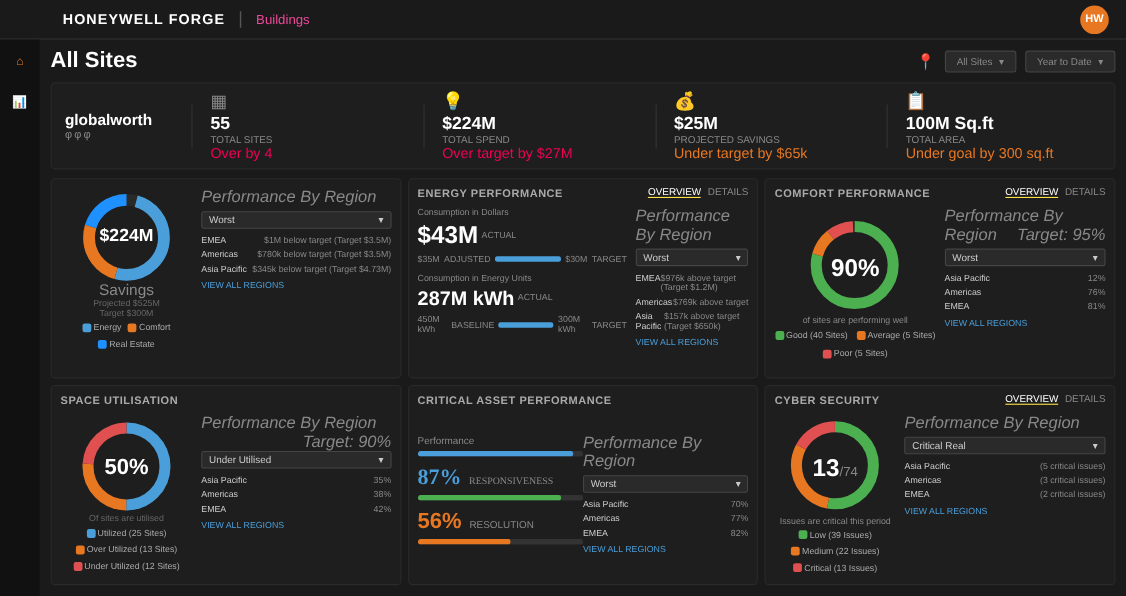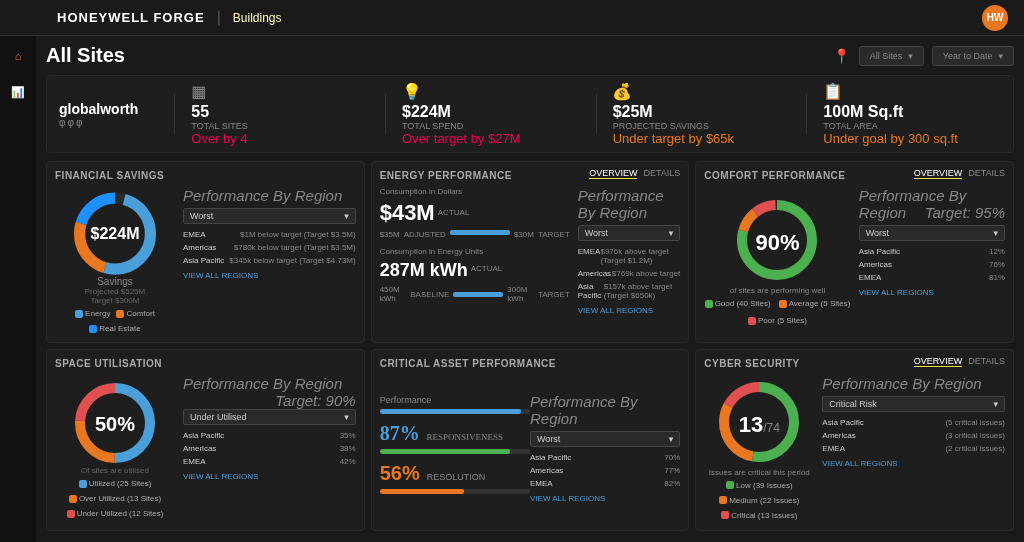--- a/index.html
+++ b/index.html
@@ -3,21 +3,21 @@
   <meta charset="utf-8">
   <style>
     * { box-sizing: border-box; margin: 0; padding: 0; }
     body { background: #1a1a1a; color: #fff; font-family: Arial, sans-serif; font-size: 11px; width: 1024px; height: 542px; overflow: hidden; }
     
     
     .header { background: #1a1a1a; border-bottom: 1px solid #333; display: flex; align-items: center; justify-content: space-between; padding: 0 16px; height: 36px; }
     .header-left { display: flex; align-items: center; gap: 12px; }
     .header-brand { color: #fff; font-weight: bold; font-size: 13px; letter-spacing: 1px; padding-left: 41px; }
     .header-divider { color: #555; font-size: 16px; }
-    .header-section { color: #fef9c3; font-size: 12px; }
+    .header-section { color: #ec4899; font-size: 12px; }
     .header-right { display: flex; align-items: center; }
     .avatar { width: 26px; height: 26px; border-radius: 50%; background: #e87722; display: flex; align-items: center; justify-content: center; font-size: 10px; font-weight: bold; }
 
     
     .sidebar { position: absolute; left: 0; top: 36px; width: 36px; height: 506px; background: #111; display: flex; flex-direction: column; align-items: center; padding-top: 8px; gap: 12px; }
     .sidebar-icon { width: 24px; height: 24px; display: flex; align-items: center; justify-content: center; color: #888; cursor: pointer; border-radius: 4px; }
     .sidebar-icon.active { color: #e87722; }
 
     
     .main { margin-left: 36px; padding: 8px 10px 4px 10px; }
@@ -47,21 +47,21 @@
     .dashboard-grid { display: grid; grid-template-columns: 1fr 1fr 1fr; grid-template-rows: 1fr 1fr; gap: 6px; height: 370px; }
     .panel { background: #1e1e1e; border: 1px solid #2a2a2a; border-radius: 4px; padding: 8px; position: relative; overflow: hidden; }
     .panel-title { font-size: 10px; font-weight: bold; color: #aaa; letter-spacing: 0.5px; margin-bottom: 6px; text-transform: uppercase; }
     .panel-tabs { position: absolute; top: 6px; right: 8px; display: flex; gap: 6px; font-size: 9px; color: #888; }
     .panel-tabs span { cursor: pointer; }
     .panel-tabs span.active { color: #fff; border-bottom: 1px solid #fde047; }
 
     
     .financial-inner { display: flex; gap: 8px; height: calc(100% - 18px); }
     .donut-area { display: flex; flex-direction: column; align-items: center; justify-content: center; width: 120px; flex-shrink: 0; }
-    .donut-label { font-size: 10px; color: #888; text-align: left; }
+    .donut-label { font-size: 14px; color: #888; text-align: left; }
     .donut-sub { font-size: 8px; color: #666; text-align: center; }
     .donut-value { font-size: 20px; font-weight: bold; color: #fff; }
     .donut-legend { display: flex; gap: 6px; margin-top: 4px; flex-wrap: wrap; justify-content: center; }
     .legend-item { display: flex; align-items: center; gap: 2px; font-size: 8px; color: #aaa; }
     .legend-dot { width: 8px; height: 8px; border-radius: 2px; }
 
     .region-area { flex: 1; }
     .region-title { font-size: 15px; color: #888; margin-bottom: 4px; font-style: italic; }
     .region-select { background: #2a2a2a; border: 1px solid #444; color: #ccc; padding: 2px 6px; border-radius: 2px; font-size: 9px; width: 100%; margin-bottom: 6px; display: flex; align-items: center; justify-content: space-between; cursor: pointer; }
     .region-row { display: flex; justify-content: space-between; margin-bottom: 4px; font-size: 8px; }
@@ -180,21 +180,20 @@
       <span class="summary-metric-icon">📋</span>
       <span class="summary-metric-value">100M Sq.ft</span>
       <span class="summary-metric-label">TOTAL AREA</span>
       <span class="summary-metric-sub dot-orange">Under goal by 300 sq.ft</span>
     </div>
   </div>
 
   <div class="dashboard-grid">
 
     <div class="panel">
-      <div class="panel-title">FINANCIAL SAVINGS</div>
       <div class="financial-inner">
         <div class="donut-area">
           <svg class="donut-svg" width="100" height="100" viewBox="0 0 100 100">
             <circle cx="50" cy="50" r="38" fill="none" stroke="#2a2a2a" stroke-width="12"></circle>
             <circle cx="50" cy="50" r="38" fill="none" stroke="#4a9eda" stroke-width="12" stroke-dasharray="120 239" stroke-dashoffset="-10" transform="rotate(-90 50 50)"></circle>
             <circle cx="50" cy="50" r="38" fill="none" stroke="#e87722" stroke-width="12" stroke-dasharray="60 239" stroke-dashoffset="-130" transform="rotate(-90 50 50)"></circle>
             <circle cx="50" cy="50" r="38" fill="none" stroke="#1e90ff" stroke-width="12" stroke-dasharray="59 239" stroke-dashoffset="-190" transform="rotate(-90 50 50)"></circle>
           </svg>
           <div class="donut-value" style="margin-top:-55px;position:relative;z-index:2;font-size:16px;">$224M</div>
           <div style="height:35px;"></div>
@@ -245,21 +244,21 @@
         <span class="active">OVERVIEW</span>
         <span>DETAILS</span>
       </div>
       <div class="energy-inner">
         <div class="energy-left">
           <div class="energy-unit-label">Consumption in Dollars</div>
           <div style="margin:4px 0;">
             <span class="energy-big-val">$43M</span>
             <span class="energy-big-label">ACTUAL</span>
           </div>
-          <div style="display:flex;gap:4px;margin:2px 0;font-size:8px;color:#888;">
+          <div style="display:flex;align-items:center;gap:4px;margin:2px 0;font-size:8px;color:#888;">
             <span>$35M</span>
             <span>ADJUSTED</span>
             <div style="width:60px;height:5px;background:#4a9eda;border-radius:2px;"></div>
             <span>$30M</span>
             <span>TARGET</span>
           </div>
           <div class="energy-unit-label" style="margin-top:8px;">Consumption in Energy Units</div>
           <div style="margin:4px 0;">
             <span class="energy-big-val" style="font-size:18px;">287M kWh</span>
             <span class="energy-big-label">ACTUAL</span>
@@ -487,21 +486,21 @@
               </div>
             <div class="legend-item">
                 <div class="legend-dot" style="background:#e05050"></div>
                 <span>Critical (13 Issues)</span>
               </div>
           </div>
         </div>
         <div class="cyber-region">
           <div class="region-title">Performance By Region</div>
           <div class="region-select">
-            <span>Critical Risk</span>
+            <span>Critical Real</span>
               <span>▾</span>
           </div>
           <div class="region-row">
             <span class="region-name">Asia Pacific</span>
             <span class="region-val">(5 critical issues)</span>
           </div>
           <div class="region-row">
             <span class="region-name">Americas</span>
             <span class="region-val">(3 critical issues)</span>
           </div>

